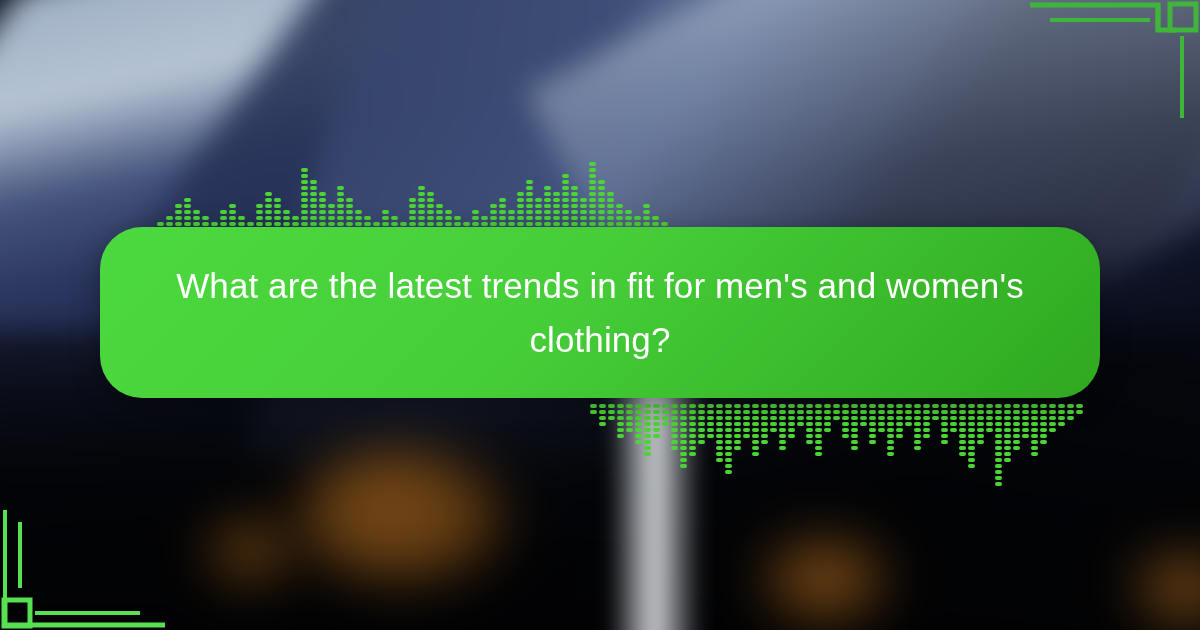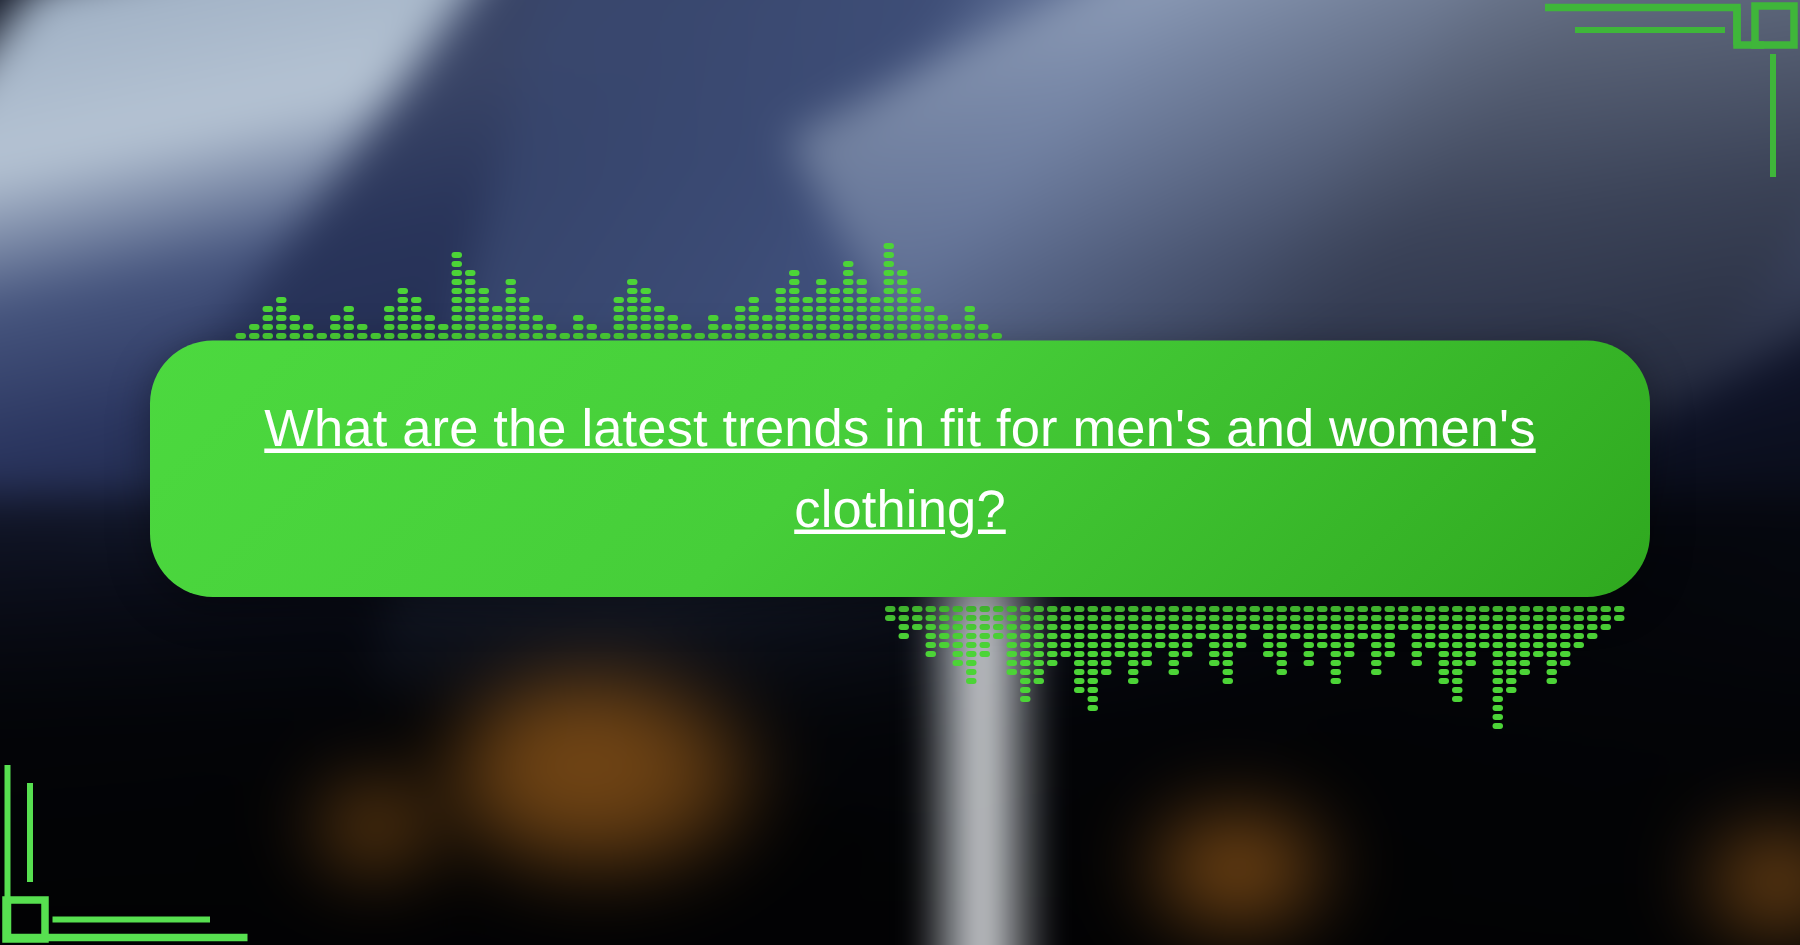--- a/index.html
+++ b/index.html
@@ -145,21 +145,20 @@
     box-sizing: border-box;
     padding: 8px 58px;
   }
   .card-text {
     color: #ffffff;
     font-size: 35px;
     line-height: 1.52;
     text-align: center;
     font-weight: 400;
     letter-spacing: 0.1px;
-    text-decoration: underline;
   }
 </style>
 </head>
 <body>
 
 <div id="stage">
 
   <div class="blur-wrap">
     <div class="bg-layer">
       <div class="bg-base"></div>

